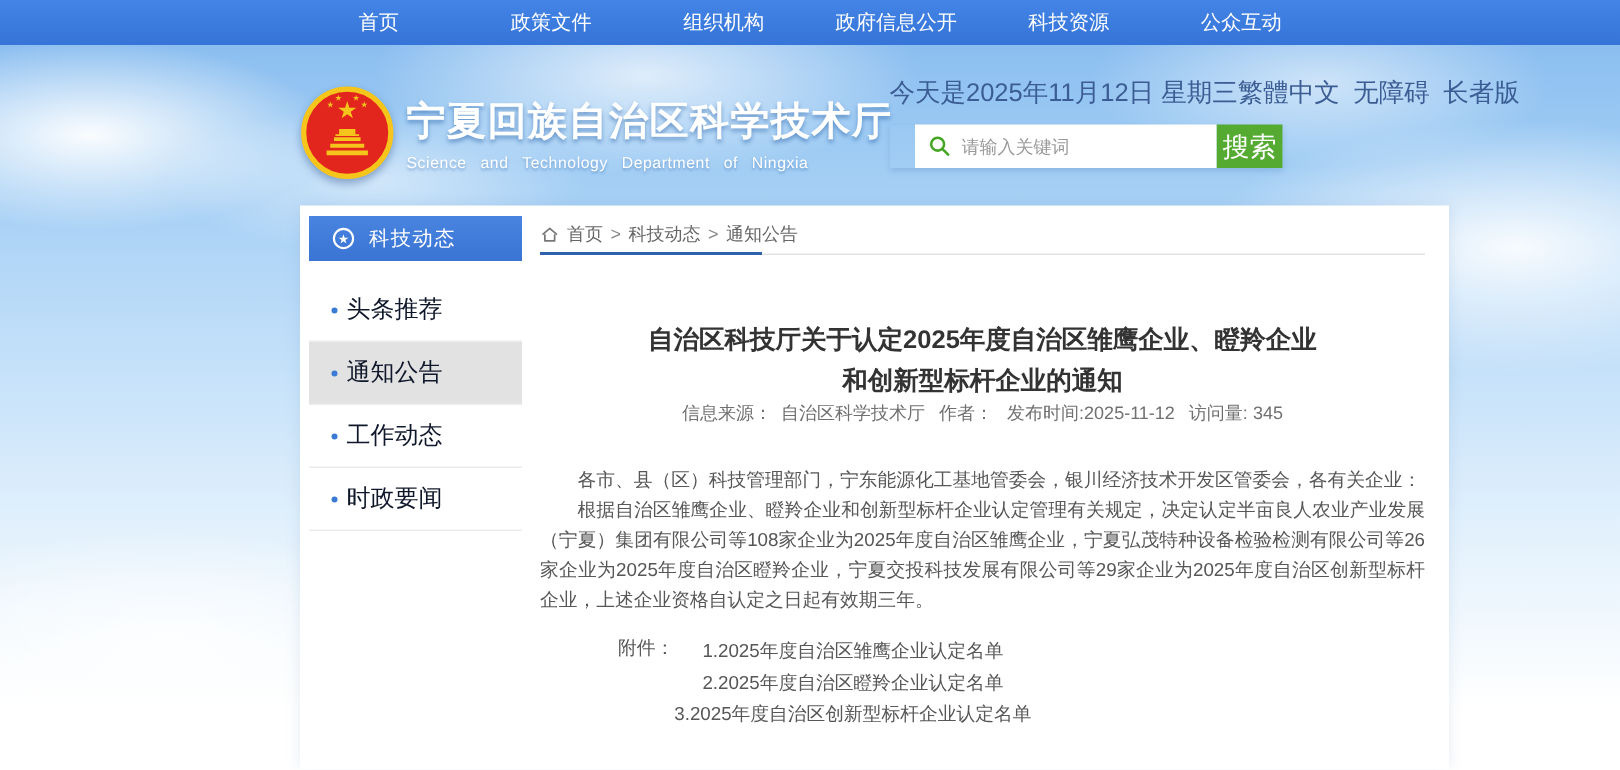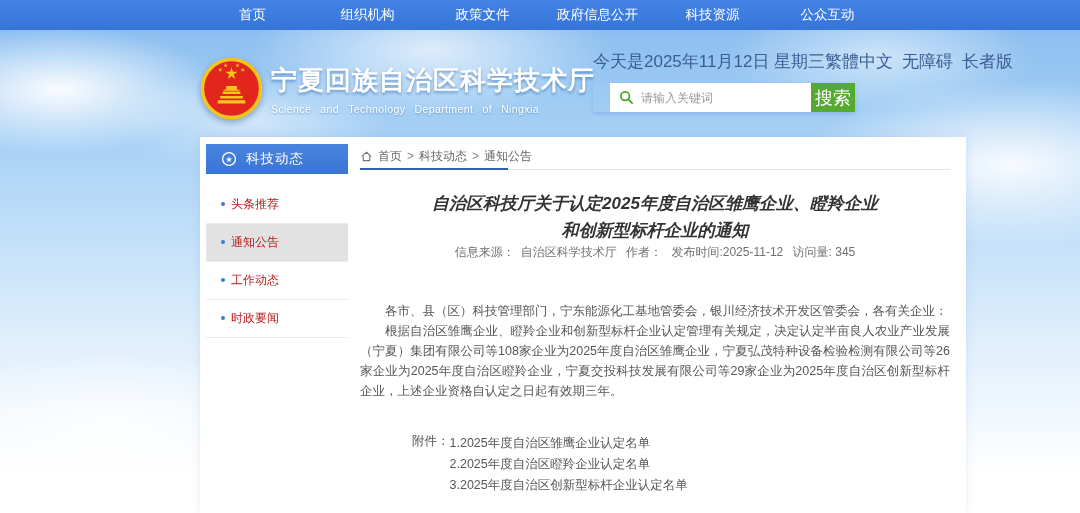--- a/index.html
+++ b/index.html
@@ -70,62 +70,62 @@
 
   
   .sidebar { position:absolute; left:6px; top:7px; width:142px; }
   .sidebar-header {
     height:30px; background:linear-gradient(180deg,#4a84e0,#3a74d4);
     display:flex; align-items:center; padding-left:15px; gap:9px;
   }
   .sidebar-header-label { color:#ffffff; font-size:13.5px; letter-spacing:1px; }
   .sidebar-list { margin-top:12px; }
   .sidebar-item {
-    position:relative; padding:10px 0 10px 15px; font-size:12px; color:#b91c1c;
+    position:relative; padding:10px 0 10px 15px; font-size:16px; color:#0f172a;
     border-bottom:1px solid #ececec; cursor:pointer;
   }
   .sidebar-item .dot {
     display:inline-block; width:4px; height:4px; border-radius:50%;
     background:#3a7bd5; vertical-align:2px; margin-right:6px;
   }
   .sidebar-item.active { background:#e2e2e2; }
 
   
   .main { position:absolute; left:160px; top:6px; width:590px; }
   .breadcrumb {
     position:relative; height:27px; display:flex; align-items:center; gap:5px;
     font-size:12px; color:#666; border-bottom:1px solid #e3e3e3;
   }
   .breadcrumb::after {
     content:""; position:absolute; left:0; bottom:-1px; width:148px; height:2px; background:#2f62ac;
   }
   .crumb { cursor:pointer; }
   .crumb-sep { color:#888; }
 
-  .article-title { margin-top:20px; text-align:center; font-size:17px; font-weight:bold;
-    color:#333; line-height:27px;font-style:italic; }
+  .article-title { margin-top:43px; text-align:center; font-size:17px; font-weight:bold;
+    color:#333; line-height:27px; }
   .article-title span { display:block; }
 
   .article-meta { text-align:center; font-size:12px; color:#707070; white-space:nowrap; }
   .article-meta .seg { margin:0 3px; }
 
-  .article-body { margin-top:40px; font-size:12.5px; color:#575757; line-height:20px; }
+  .article-body { margin-top:26px; font-size:12.5px; color:#575757; line-height:20px; }
   .article-body p { text-indent:2em; text-align:justify; }
 
-  .attachments { margin-top:32px; margin-left:52px; display:flex; font-size:12.5px; color:#575757; }
+  .attachments { margin-top:14px; margin-left:52px; display:flex; font-size:12.5px; color:#575757;text-align:center; }
   .attach-items div { line-height:21px; cursor:pointer; }
 </style>
 </head>
 <body>
 
 <div class="topnav">
   <div class="topnav-inner">
     <div class="nav-item">首页</div>
+    <div class="nav-item">政策文件</div>
     <div class="nav-item">组织机构</div>
-    <div class="nav-item">政策文件</div>
     <div class="nav-item">政府信息公开</div>
     <div class="nav-item">科技资源</div>
     <div class="nav-item">公众互动</div>
   </div>
 </div>
 
 <svg class="emblem" viewBox="0 0 64 64">
   <circle cx="32" cy="32" r="29.5" fill="#e3261d" stroke="#f6c51c" stroke-width="3.5"></circle>
   <g fill="#f6c51c">
     <polygon transform="translate(32,17) scale(6.5)" points="0,-1 0.224,-0.309 0.951,-0.309 0.363,0.118 0.588,0.809 0,0.382 -0.588,0.809 -0.363,0.118 -0.951,-0.309 -0.224,-0.309"></polygon>

